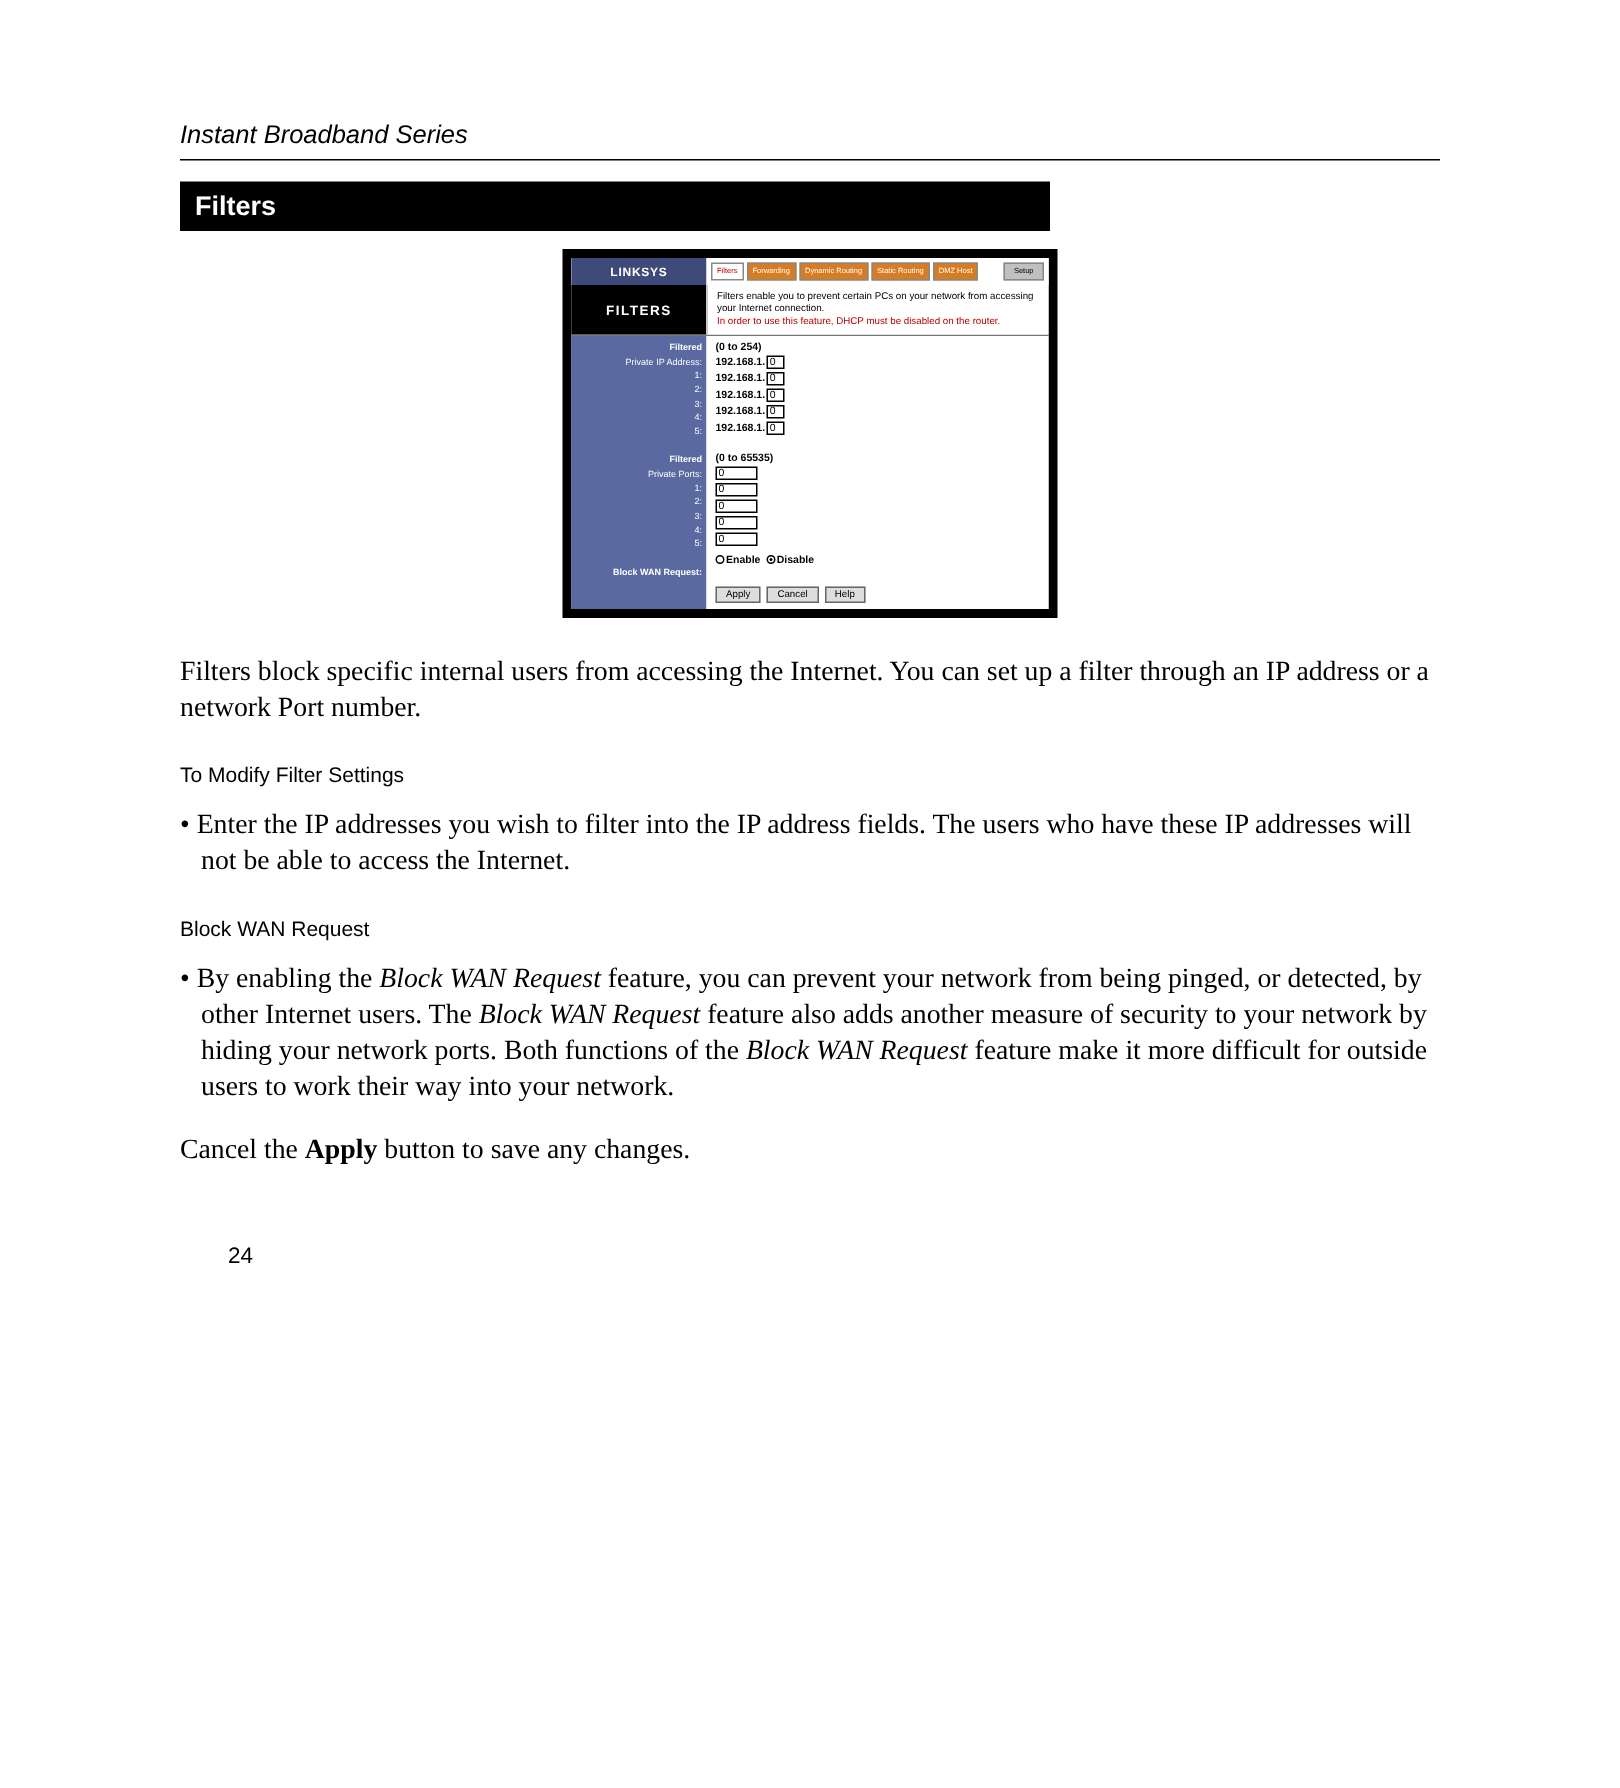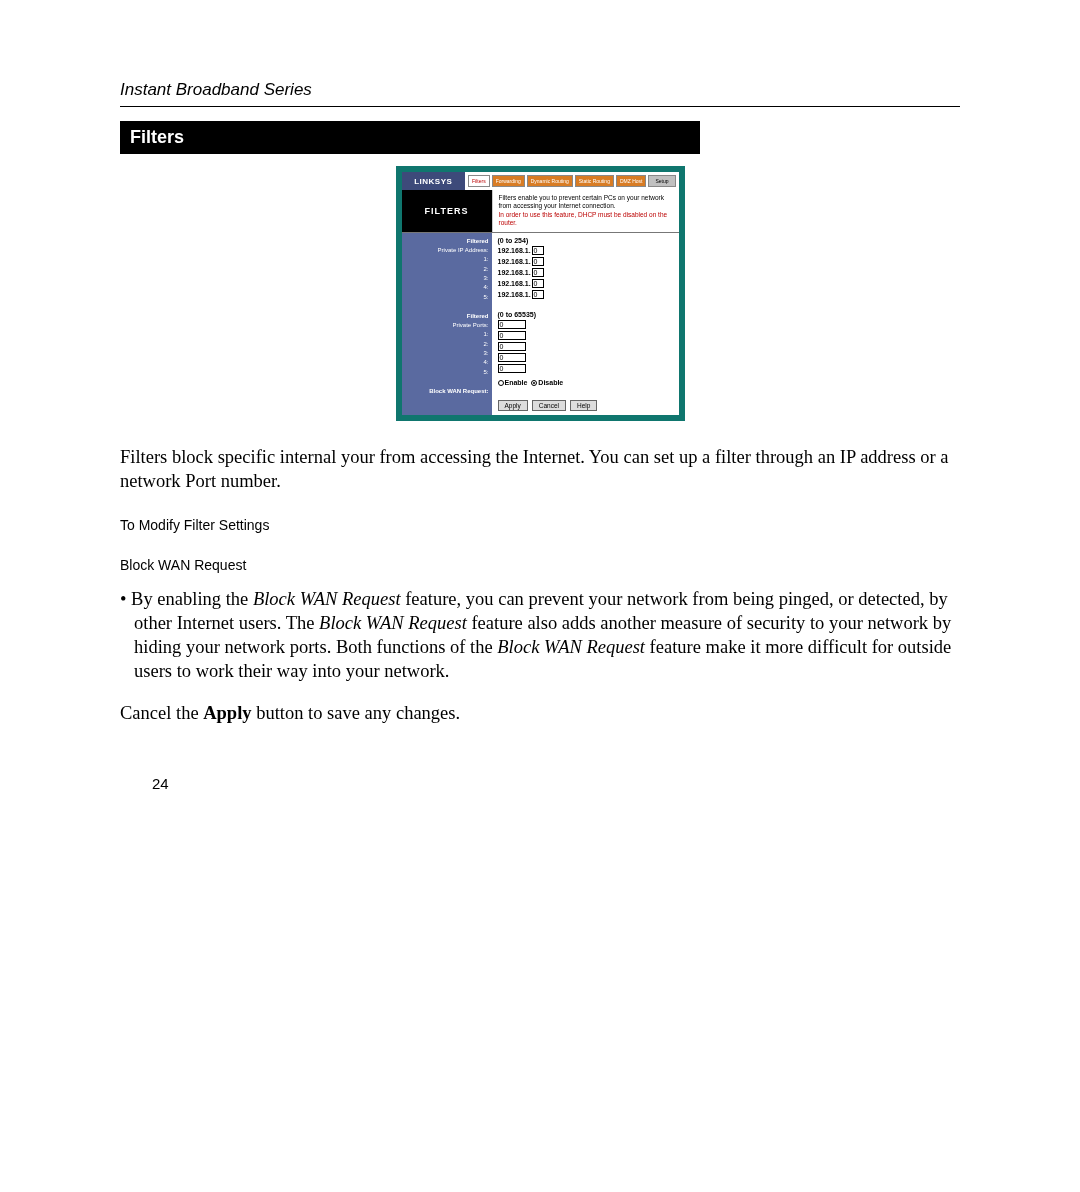--- a/index.html
+++ b/index.html
@@ -35,22 +35,22 @@
     padding: 6px 10px;
     width: 580px;
     margin-bottom: 12px;
   }
   .screenshot-wrap {
     text-align: center;
     margin-bottom: 24px;
   }
   .screenshot {
     display: inline-block;
-    border: 6px solid #0f766e;
-    width: 289px;
+    border: 6px solid #000000;
+    width: 330px;
     font-family: Verdana, Arial, sans-serif;
     font-size: 7px;
     text-align: left;
   }
   .ss-top {
     display: flex;
     align-items: stretch;
     background: #fff;
   }
   .ss-logo {
@@ -285,25 +285,26 @@
           <div class="btn-row">
             <div class="btn">Apply</div>
             <div class="btn">Cancel</div>
             <div class="btn">Help</div>
           </div>
         </div>
       </div>
     </div>
   </div>
 
-  <div class="body-text">Filters block specific internal your from accessing the Internet. You can set up a filter through an IP address or a network Port number.</div>
+  <div class="body-text">Filters block specific internal users from accessing the Internet. You can set up a filter through an IP address or a network Port number.</div>
 
   <div class="sans-heading">To Modify Filter Settings</div>
 
   <ul class="bullets">
+    <li>Enter the IP addresses you wish to filter into the IP address fields. The users who have these IP addresses will not be able to access the Internet.</li>
   </ul>
 
   <div class="sans-heading">Block WAN Request</div>
 
   <ul class="bullets">
     <li><span>By enabling the </span><span class="italic">Block WAN Request</span><span> feature, you can prevent your network from being pinged, or detected, by other Internet users. The </span><span class="italic">Block WAN Request</span><span> feature also adds another measure of security to your network by hiding your network ports. Both functions of the </span><span class="italic">Block WAN Request</span><span> feature make it more difficult for outside users to work their way into your network.</span></li>
   </ul>
 
   <div class="body-text">
     <span>Cancel the </span><span class="bold">Apply</span><span> button to save any changes.</span>

